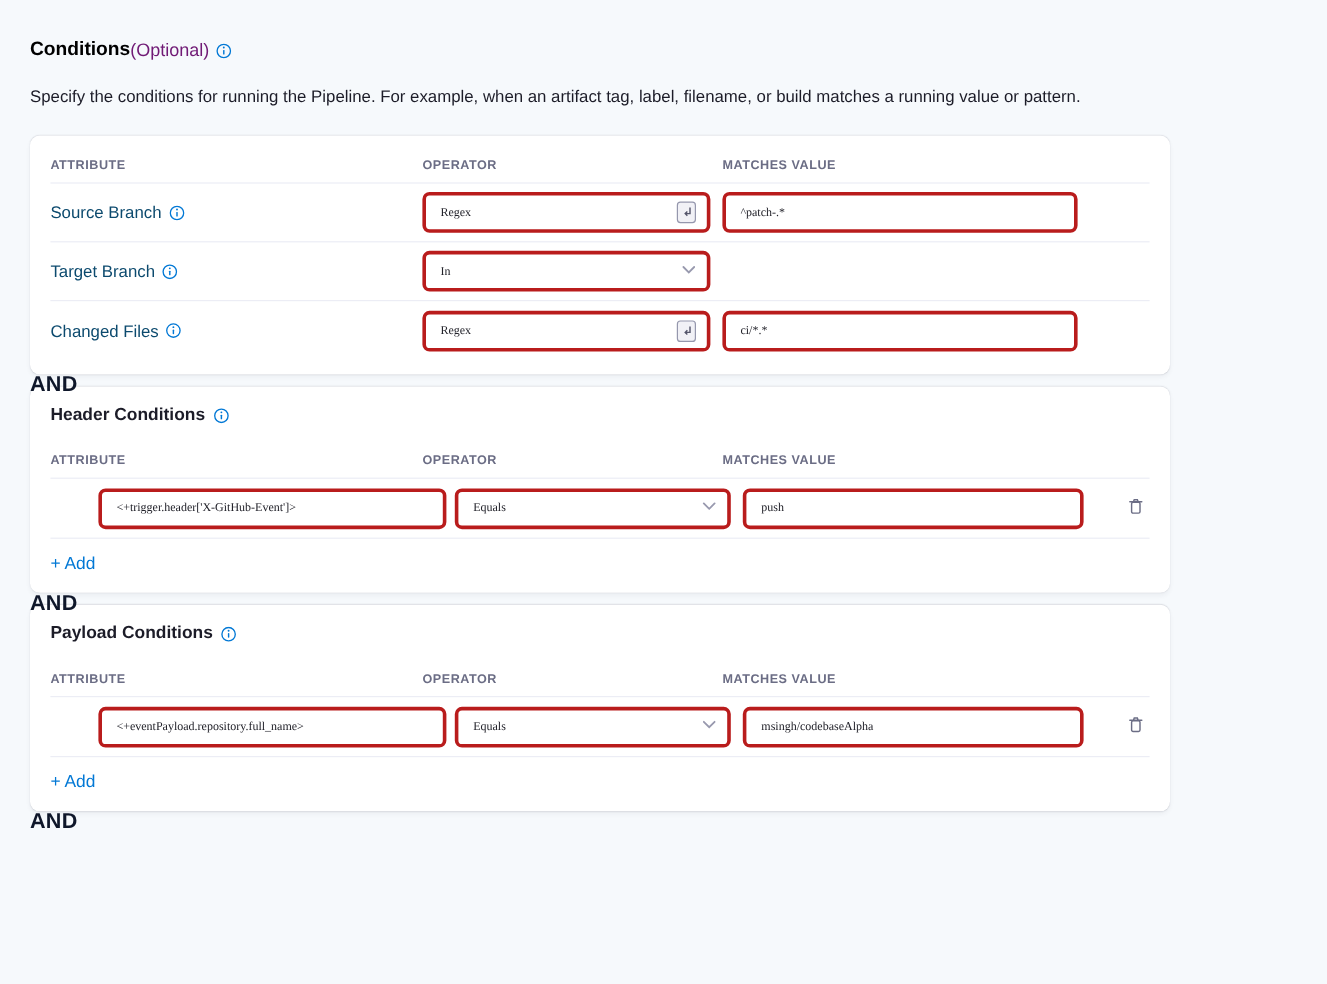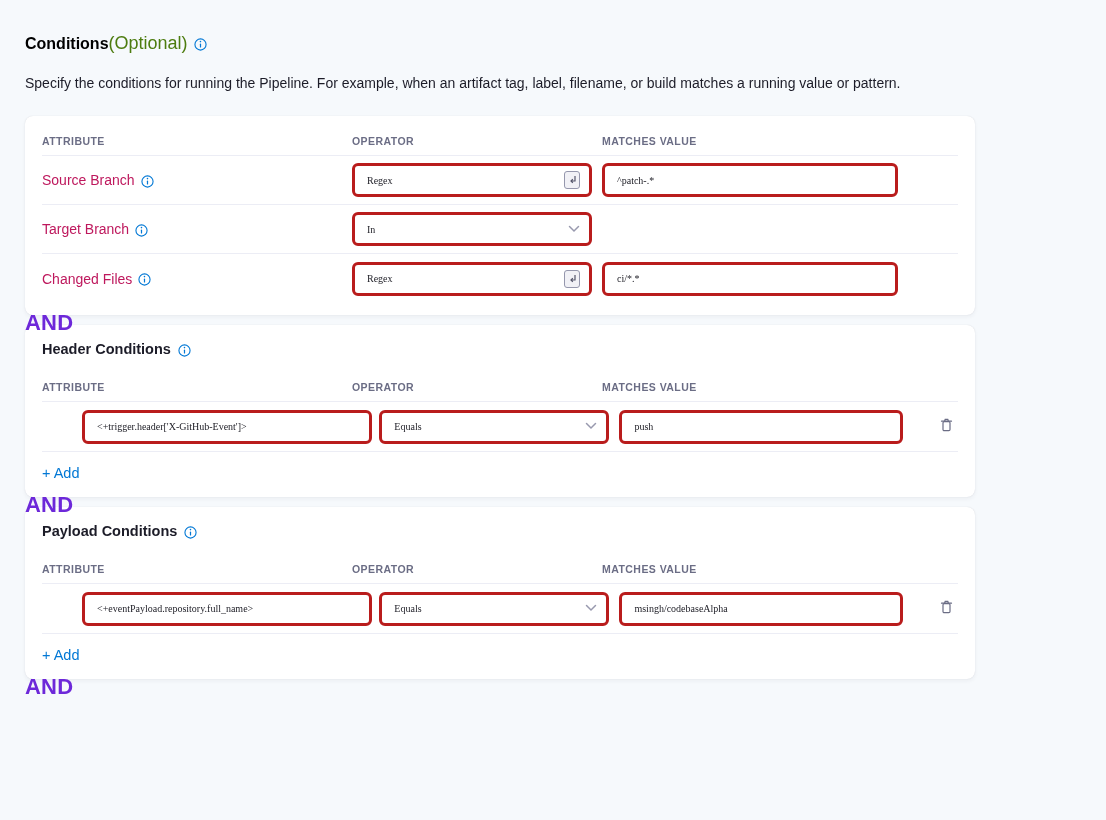--- a/index.html
+++ b/index.html
@@ -9,38 +9,38 @@
     font-family: "Liberation Sans", sans-serif;
     color: #1c1c28;
     overflow: hidden;
   }
   .page { padding: 33px 25px 0 25px; width: 1106px; }
   .content { width: 950px; }
 
   
   .heading-row { display: flex; align-items: center; margin-bottom: 21px; }
   .heading-title { font-size: 16px; font-weight: 700; color: #000000; }
-  .heading-optional { font-size: 18px; color: #4d7c0f; font-weight: 400; }
+  .heading-optional { font-size: 15px; color: #701a75; font-weight: 400; }
   .heading-row .info { margin-left: 6px; }
   .subtitle { font-size: 14px; color: #1c1c28; margin-bottom: 25px; }
 
   
   .card {
     background: #ffffff;
     border-radius: 8px;
     box-shadow: 0 0 1px rgba(96,97,112,.22), 0 2px 4px rgba(40,41,61,.05);
     padding: 10px 17px 12px 17px;
     position: relative;
     z-index: 1;
   }
   .card.sub { padding-top: 16px; }
 
   .and {
-    color: #6d28d9;
-    font-size: 22px;
+    color: #0f172a;
+    font-size: 18px;
     font-weight: 800;
     letter-spacing: 0.2px;
     line-height: 24px;
     height: 24px;
     margin-top: -4px;
     margin-bottom: -10px;
     position: relative;
     z-index: 3;
   }
 
@@ -66,21 +66,21 @@
   .col-match { width: 296px; }
 
   
   .row {
     display: flex;
     align-items: center;
     height: 49px;
   }
   .row.bordered { border-bottom: 1px solid #ecedf5; }
   .row-label-cell { width: 310px; display: flex; align-items: center; }
-  .row-label { font-size: 14px; color: #be185d; }
+  .row-label { font-size: 14px; color: #0c4a6e; }
   .row-label-cell .info { margin-left: 6px; }
 
   
   .select, .text-input {
     height: 34px;
     border: 3px solid #b91c1c;
     border-radius: 6px;
     background: #fff;
     font-size: 10px;
     color: #22222a;

